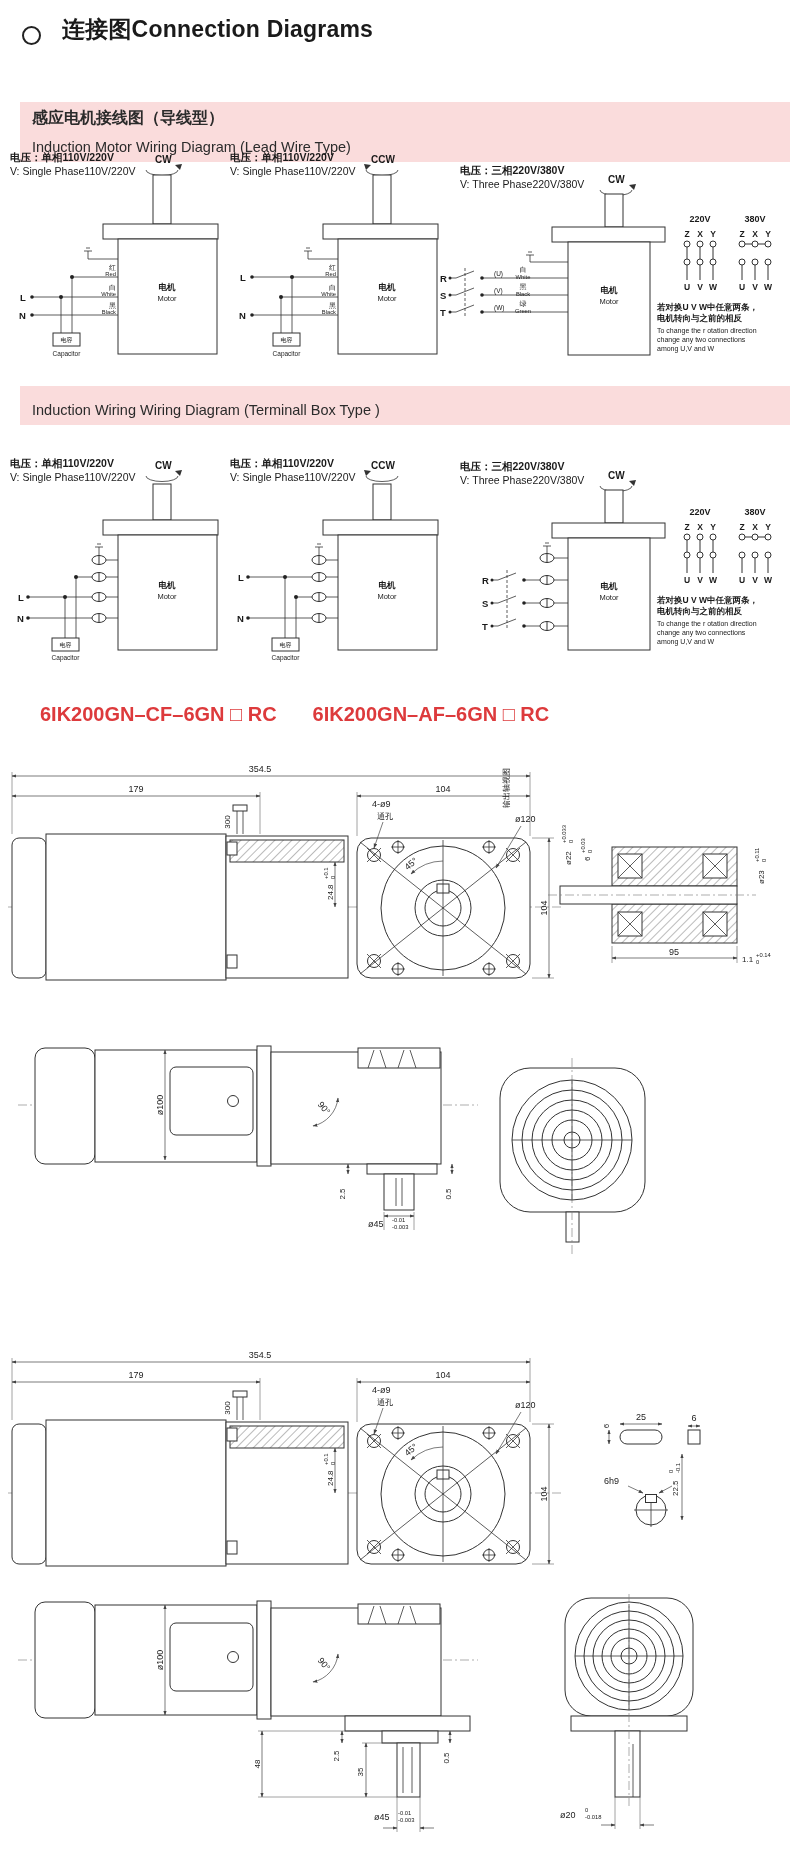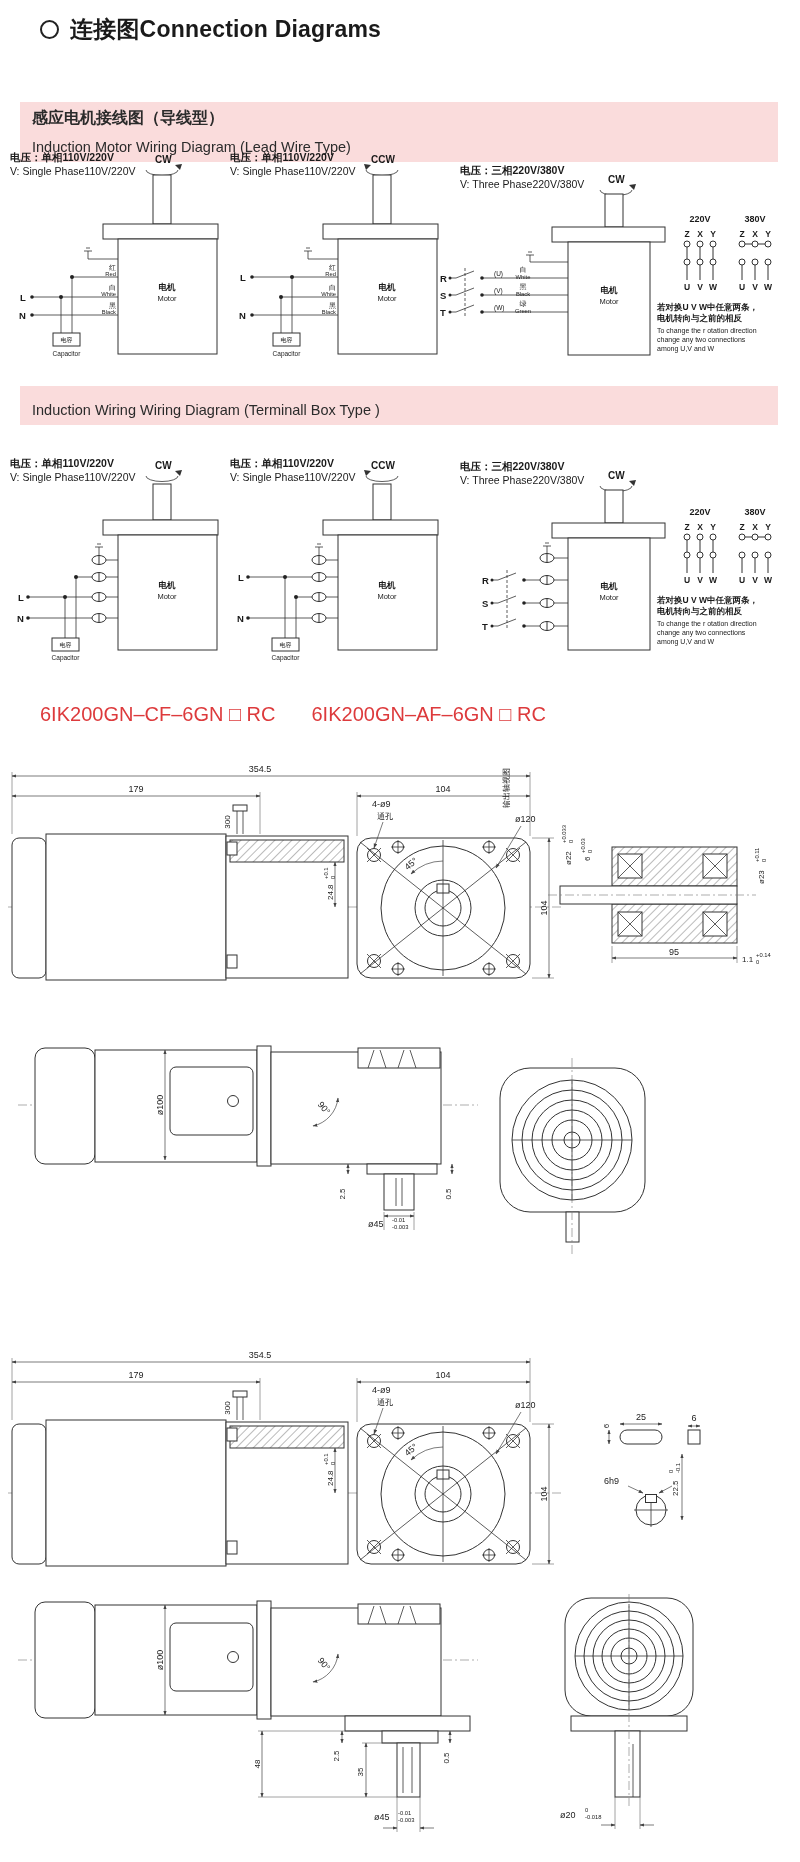--- a/index.html
+++ b/index.html
@@ -1,31 +1,31 @@
 <!DOCTYPE html>
 <html><head>
 <meta charset="utf-8">
 <style>
   body{margin:0}
   .page{position:relative;width:800px;height:1862px;background:#fff;overflow:hidden;
         font-family:"Liberation Sans","DejaVu Sans",sans-serif;color:#1a1a1a}
   .abs{position:absolute}
-  .hdr{left:40px;top:14px;display:flex;align-items:center;gap:11px}
+  .hdr{left:22px;top:14px;display:flex;align-items:flex-end;gap:21px}
   .ring{width:15px;height:15px;border:2.2px solid #222;border-radius:50%}
   .hdr h1{margin:0;font-size:23px;font-weight:bold;letter-spacing:.2px}
   .note{left:20px;font-size:12.5px;line-height:16px}
   .n1{top:49px;font-weight:bold}
   .n2{top:68px}
   .n2 .cont{display:inline-block;vertical-align:top}
   .bdot{font-weight:bold;margin-right:1px}
-  .banner{left:20px;width:746px;background:#fadcdc;padding:6px 0 7px 12px}
+  .banner{left:20px;width:746px;background:#fadcdc;padding:6px 12px 7px 12px}
   .banner .bc{font-size:16px;font-weight:600;color:#2b2b2b}
   .banner .be{font-size:14.5px;color:#2b2b2b;margin-top:10px}
   .b1{top:102px}.b2{top:386px}
-  .rtitle{left:40px;color:#dd3a3c;font-size:20px;font-weight:normal;line-height:26px}
+  .rtitle{left:40px;color:#dd3a3c;font-size:20px;font-weight:bold;line-height:26px}
   .t1{top:701px}.t2{top:1289px}
   .gap{display:inline-block;width:36px}
   svg{overflow:visible}
   svg text{font-family:inherit;fill:#1a1a1a}
   .ln{stroke:#333;stroke-width:1;fill:none}
   .thin{stroke-width:.8}
   .shape{fill:#fff;stroke:#333;stroke-width:1}
   .lnf{fill:none;stroke:#333;stroke-width:1}
   .cl{stroke:#777;stroke-width:.6;stroke-dasharray:9 3 2 3;fill:none}
   .dim{stroke:#444;stroke-width:.7;fill:none}

